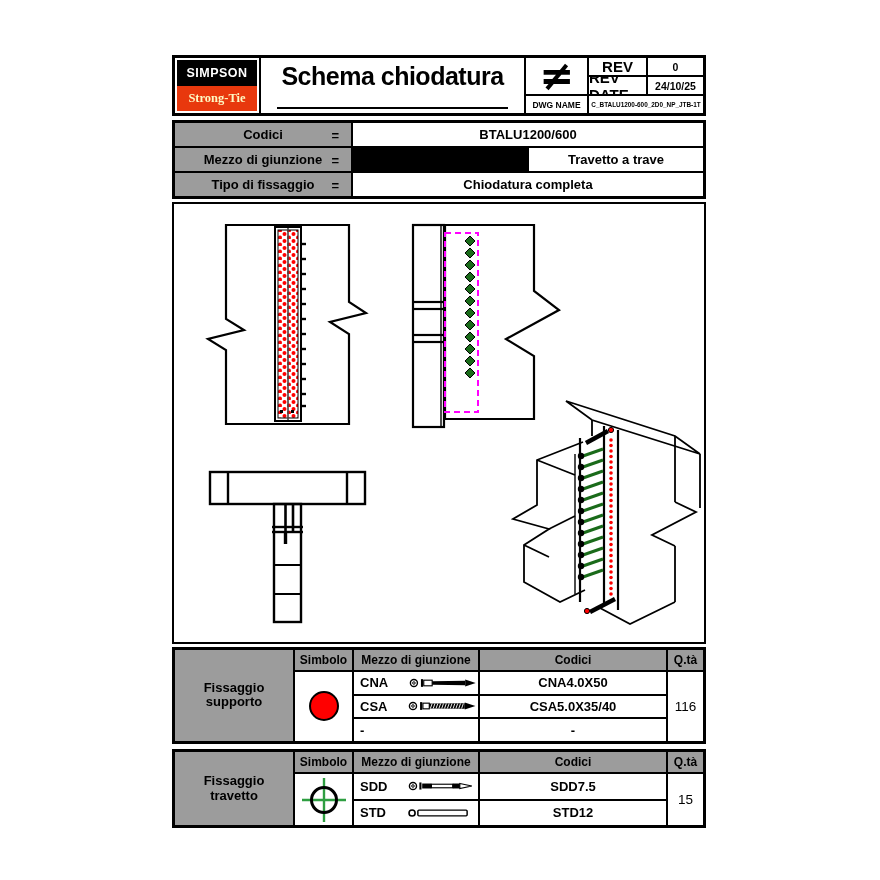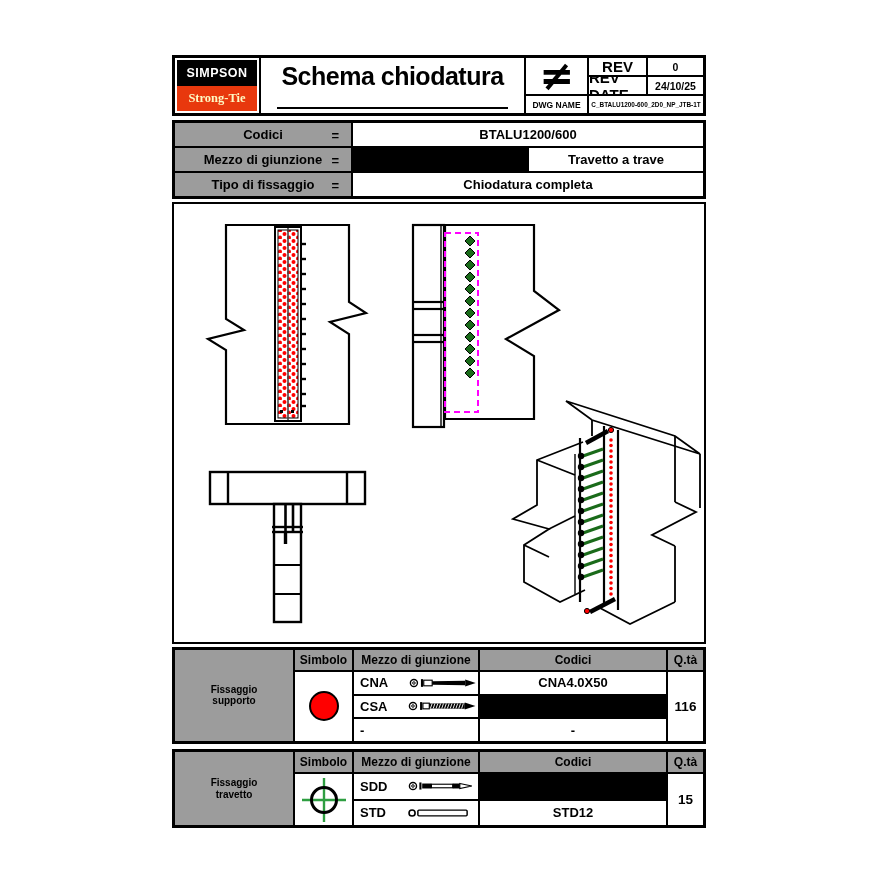--- a/index.html
+++ b/index.html
@@ -35,25 +35,25 @@
   .info-val { font-weight:bold; font-size:13px; }
 
   
   #draw { position:absolute; left:172px; top:202px; width:534px; height:442px; border:2px solid #000; background:#fff; }
 
   
   #tbl-sup { left:172px; top:647px; width:534px; height:97px; border:3px solid #000;
              grid-template-columns:118px 57px 124px 186px 1fr; grid-template-rows:20px 1fr 1fr 1fr; }
   #tbl-trv { left:172px; top:749px; width:534px; height:79px; border:3px solid #000;
              grid-template-columns:118px 57px 124px 186px 1fr; grid-template-rows:20px 1fr 1fr; }
-  .side-lbl { flex-direction:column; font-weight:bold; font-size:10px; line-height:1.15;text-align:center; }
+  .side-lbl { flex-direction:column; font-weight:bold; font-size:13px; line-height:1.15;text-align:center; }
   .colhdr { font-weight:bold; font-size:12px; }
   .mezzo { justify-content:flex-start; padding-left:6px; gap:21px; font-weight:bold; font-size:13px; }
   .codice { font-weight:bold; font-size:13px; }
-  .qty { font-weight:bold; font-size:13.5px; }
+  .qty { font-weight:normal; font-size:13.5px; }
   .red-dot { width:30px; height:30px; border-radius:50%; background:#FF0000; border:2.5px solid #000; }
 </style>
 </head>
 <body>
 
 <div id="page">
 
   <div id="hdr" class="blkgrid">
     <div class="cell logo-cell" style="grid-area:1/1/4/2">
       <div class="logo-top">SIMPSON</div>
@@ -296,20 +296,21 @@
           <line x1="58" y1="4.5" x2="55.5" y2="11.5"></line>
             <line x1="62" y1="4.5" x2="59.5" y2="11.5"></line>
           <line x1="66" y1="4.5" x2="63.5" y2="11.5"></line>
             <line x1="70" y1="4.5" x2="67.5" y2="11.5"></line>
           <line x1="74" y1="4.5" x2="71.5" y2="11.5"></line>
             <line x1="78" y1="4.5" x2="75.5" y2="11.5"></line>
         </g>
         <polygon points="80,3 95,8 80,13" fill="#000"></polygon>
       </svg>
     </div>
+    <div class="cell codice" style="grid-area:3/4/4/5">CSA5.0X35/40</div>
 
     <div class="cell mezzo" style="grid-area:4/3/5/4">-</div>
     <div class="cell codice" style="grid-area:4/4/5/5">-</div>
 
     <div class="cell qty" style="grid-area:2/5/5/6">116</div>
   </div>
 
   <div id="tbl-trv" class="blkgrid">
     <div class="cell gray side-lbl" style="grid-area:1/1/4/2">
       <span>Fissaggio</span>
@@ -333,20 +334,21 @@
       <svg width="98" height="16" viewBox="0 0 98 16">
         <circle cx="7" cy="8" r="5" fill="none" stroke="#000" stroke-width="2"></circle>
         <circle cx="7" cy="8" r="1.8" fill="none" stroke="#000" stroke-width="1.4"></circle>
         <rect x="16" y="3" width="3" height="10" fill="#000"></rect>
         <rect x="20" y="4.5" width="13" height="7" fill="#000"></rect>
         <rect x="33" y="5.5" width="30" height="5" fill="none" stroke="#000" stroke-width="1.6"></rect>
         <rect x="63" y="4.5" width="10" height="7" fill="#000"></rect>
         <polygon points="73,4.5 90,8 73,11.5" fill="none" stroke="#000" stroke-width="1.6"></polygon>
       </svg>
     </div>
+    <div class="cell codice" style="grid-area:2/4/3/5">SDD7.5</div>
 
     <div class="cell mezzo" style="grid-area:3/3/4/4">
       <span>STD</span>
       <svg width="98" height="16" viewBox="0 0 98 16">
         <circle cx="7" cy="8" r="4.2" fill="none" stroke="#000" stroke-width="2.2"></circle>
         <rect x="15" y="4" width="68" height="8" rx="1.5" fill="none" stroke="#000" stroke-width="2"></rect>
       </svg>
     </div>
     <div class="cell codice" style="grid-area:3/4/4/5">STD12</div>
 

